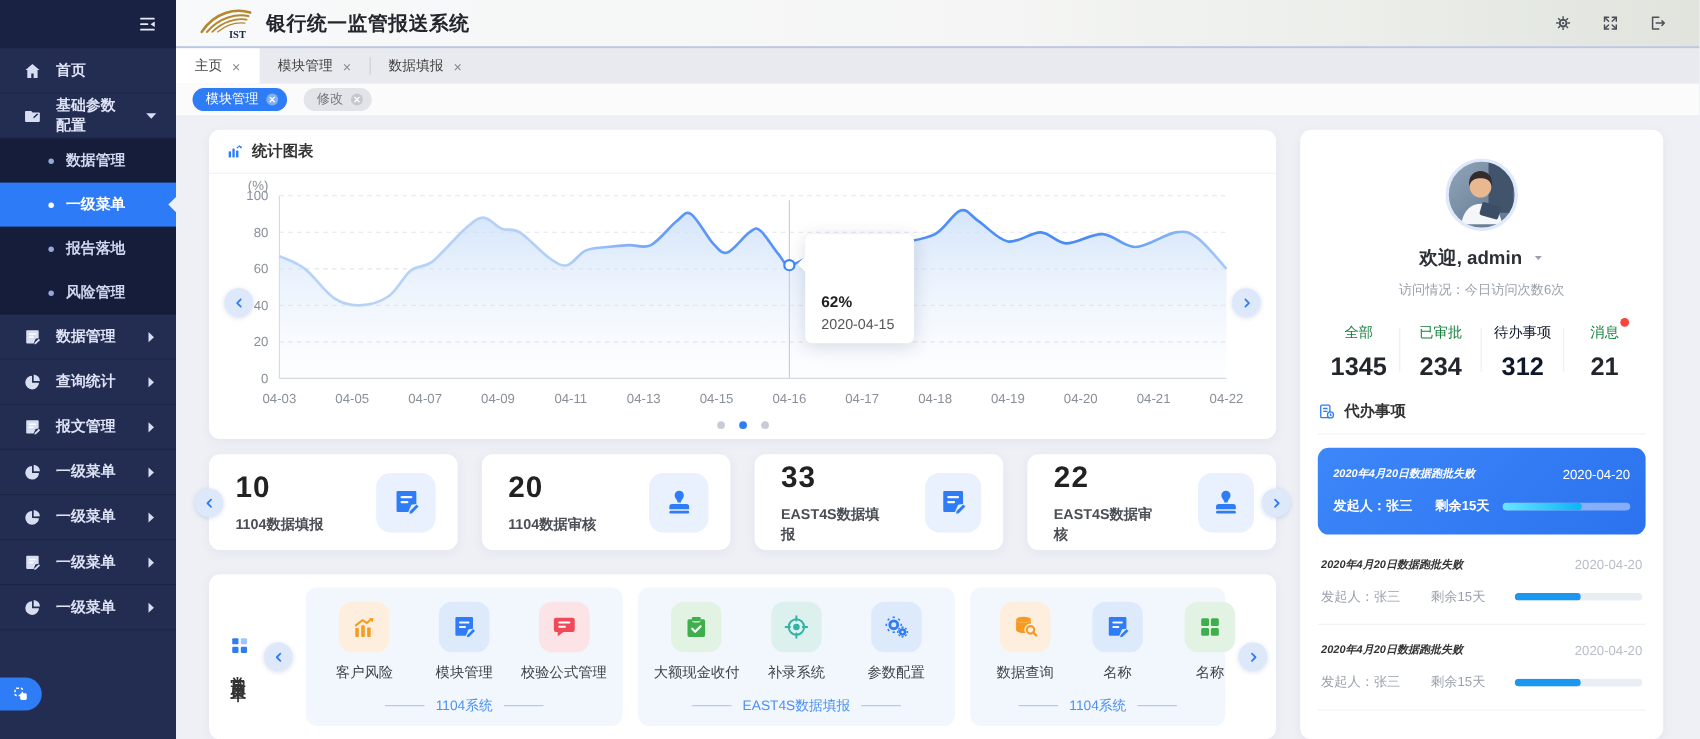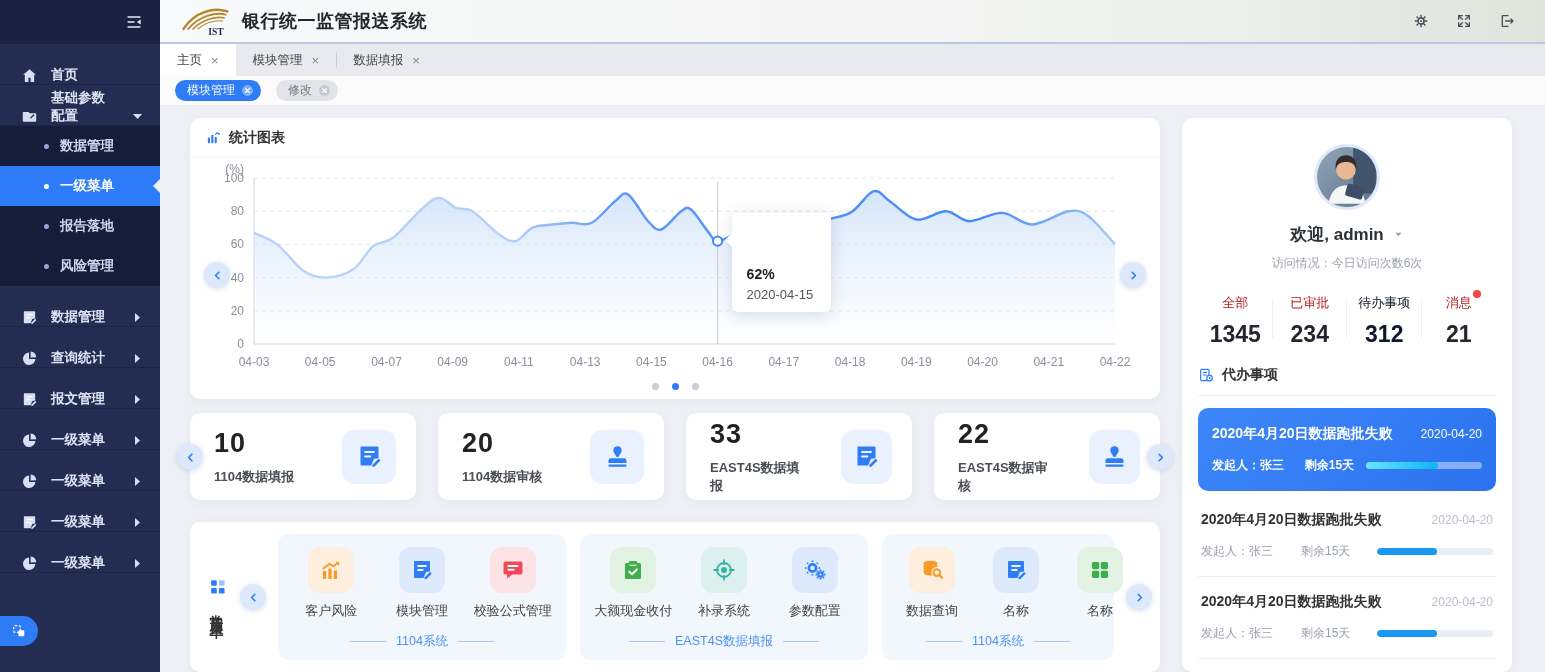--- a/index.html
+++ b/index.html
@@ -4,21 +4,21 @@
 <style>
   * { box-sizing: border-box; margin: 0; padding: 0; }
   html,body { width:1545px; height:672px; overflow:hidden; }
   body { font-family:"Liberation Sans","DejaVu Sans",sans-serif; background:#eef0f5; display:flex; }
   .icon svg{ display:block; }
 
   
   #sidebar{ width:160px; flex:0 0 160px; background:#232c51; position:relative; z-index:6; }
   .sb-head{ height:44px; background:#1a2243; display:flex; align-items:center; justify-content:flex-end; padding-right:16px; color:#e8ecf8; }
   .sb-head svg{ width:20px; height:20px; }
-  .sb-item{ height:41px; display:flex; align-items:flex-end; gap:13px; padding:0 14px 0 21px; font-size:13.5px; font-weight:700; color:#dde3f5; cursor:pointer; border-bottom:1px solid rgba(10,15,35,.25); }
+  .sb-item{ height:41px; display:flex; align-items:center; gap:13px; padding:0 14px 0 21px; font-size:13.5px; font-weight:700; color:#dde3f5; cursor:pointer; border-bottom:1px solid rgba(10,15,35,.25); }
   .sb-item .icon{ color:#d7def2; } .sb-item .icon svg{ width:17px; height:17px; }
   .sb-caret{ margin-left:auto; color:#aab4d6; } .sb-caret svg{ width:11px; height:11px; }
   .sb-sub{ background:#161d3b; }
   .sb-subitem{ height:40px; display:flex; align-items:center; gap:11px; padding-left:44px; font-size:13.5px; font-weight:700; color:#cfd6ee; position:relative; cursor:pointer; }
   .sb-subitem .dot{ width:5px; height:5px; border-radius:50%; background:#97a7d8; }
   .sb-subitem.active{ background:#2e7bf8; color:#fff; }
   .sb-subitem.active .dot{ background:#fff; }
   .sb-subitem.active::after{ content:""; position:absolute; right:0; top:50%; transform:translateY(-50%); border:7px solid transparent; border-right-color:#eef0f5; }
   .theme-btn{ position:absolute; left:0; bottom:26px; width:38px; height:30px; border-radius:0 16px 16px 0; background:#2e7cf6; display:grid; place-items:center; cursor:pointer; }
   .theme-btn svg{ width:16px; height:16px; }
@@ -97,30 +97,30 @@
 
   
   .right-panel{ width:330px; flex:0 0 330px; border-radius:10px; padding:14px 16px 0; overflow:hidden; }
   .avatar{ width:66px; height:66px; margin:12px auto 0; display:block; cursor:pointer; }
   .welcome{ display:flex; align-items:center; justify-content:center; gap:9px; font-size:17px; font-weight:800; color:#2b2f36; margin-top:13px; }
   .welcome .icon{ color:#9aa0ab; cursor:pointer; } .welcome svg{ width:11px; height:11px; }
   .visit{ font-size:12px; color:#9aa0ab; text-align:center; margin-top:9px; }
   .pstats{ display:flex; margin-top:21px; padding-bottom:6px; }
   .pstat{ flex:1; text-align:center; position:relative; }
   .pstat:not(:last-child)::after{ content:""; position:absolute; right:0; top:5px; height:40px; width:1px; background:#eceef3; }
-  .pstat .lbl{ font-size:13px; color:#b91c1c; position:relative; display:inline-block; }
+  .pstat .lbl{ font-size:13px; color:#15803d; position:relative; display:inline-block; }
   .pstat .val{ font-size:23px; font-weight:800; color:#23262d; margin-top:9px; }
   .pstat.hl .lbl,.pstat.hl .val{ color:#0f172a; }
   .badge-dot{ position:absolute; right:-9px; top:-4px; width:8px; height:8px; border-radius:50%; background:#f7443d; }
   .todo-head{ display:flex; align-items:center; gap:8px; font-size:14px; font-weight:700; color:#333; margin-top:12px; padding-bottom:11px; border-bottom:1px solid #f0f1f4; }
   .todo-head .icon{ color:#2e7cf6; } .todo-head svg{ width:16px; height:16px; }
   .todo-item{ padding:16px 3px; cursor:pointer; }
   .todo-item.active{ background:linear-gradient(135deg,#3c87f9,#2c72ef); border-radius:10px; margin:12px 0 4px; padding:17px 14px; }
   .t-row1{ display:flex; justify-content:space-between; align-items:center; }
-  .t-title{ font-size:14px; font-weight:700; color:#333; }
+  .t-title{ font-size:10px; font-weight:700; color:#333;font-style:italic; }
   .t-date{ font-size:12px; color:#b9bec7; }
   .todo-item.active .t-title,.todo-item.active .t-date{ color:#fff; }
   .t-row2{ display:flex; align-items:center; margin-top:14px; font-size:12px; color:#9aa0ab; }
   .todo-item.active .t-row2{ color:#fff; font-weight:700; }
   .t-init{ width:100px; } .t-rem{ width:66px; }
   .progress{ flex:0 0 116px; height:7px; border-radius:4px; background:#e9edf4; overflow:hidden; margin-left:auto; }
   .progress i{ display:block; height:100%; border-radius:4px; background:#1a97f0; }
   .todo-item.active .progress{ background:rgba(255,255,255,.42); }
   .todo-item.active .progress i{ background:linear-gradient(90deg,#6ae5ff,#0db4f5); }
   .todo-item:not(.active)+.todo-item:not(.active){ border-top:1px solid #f0f1f4; }

